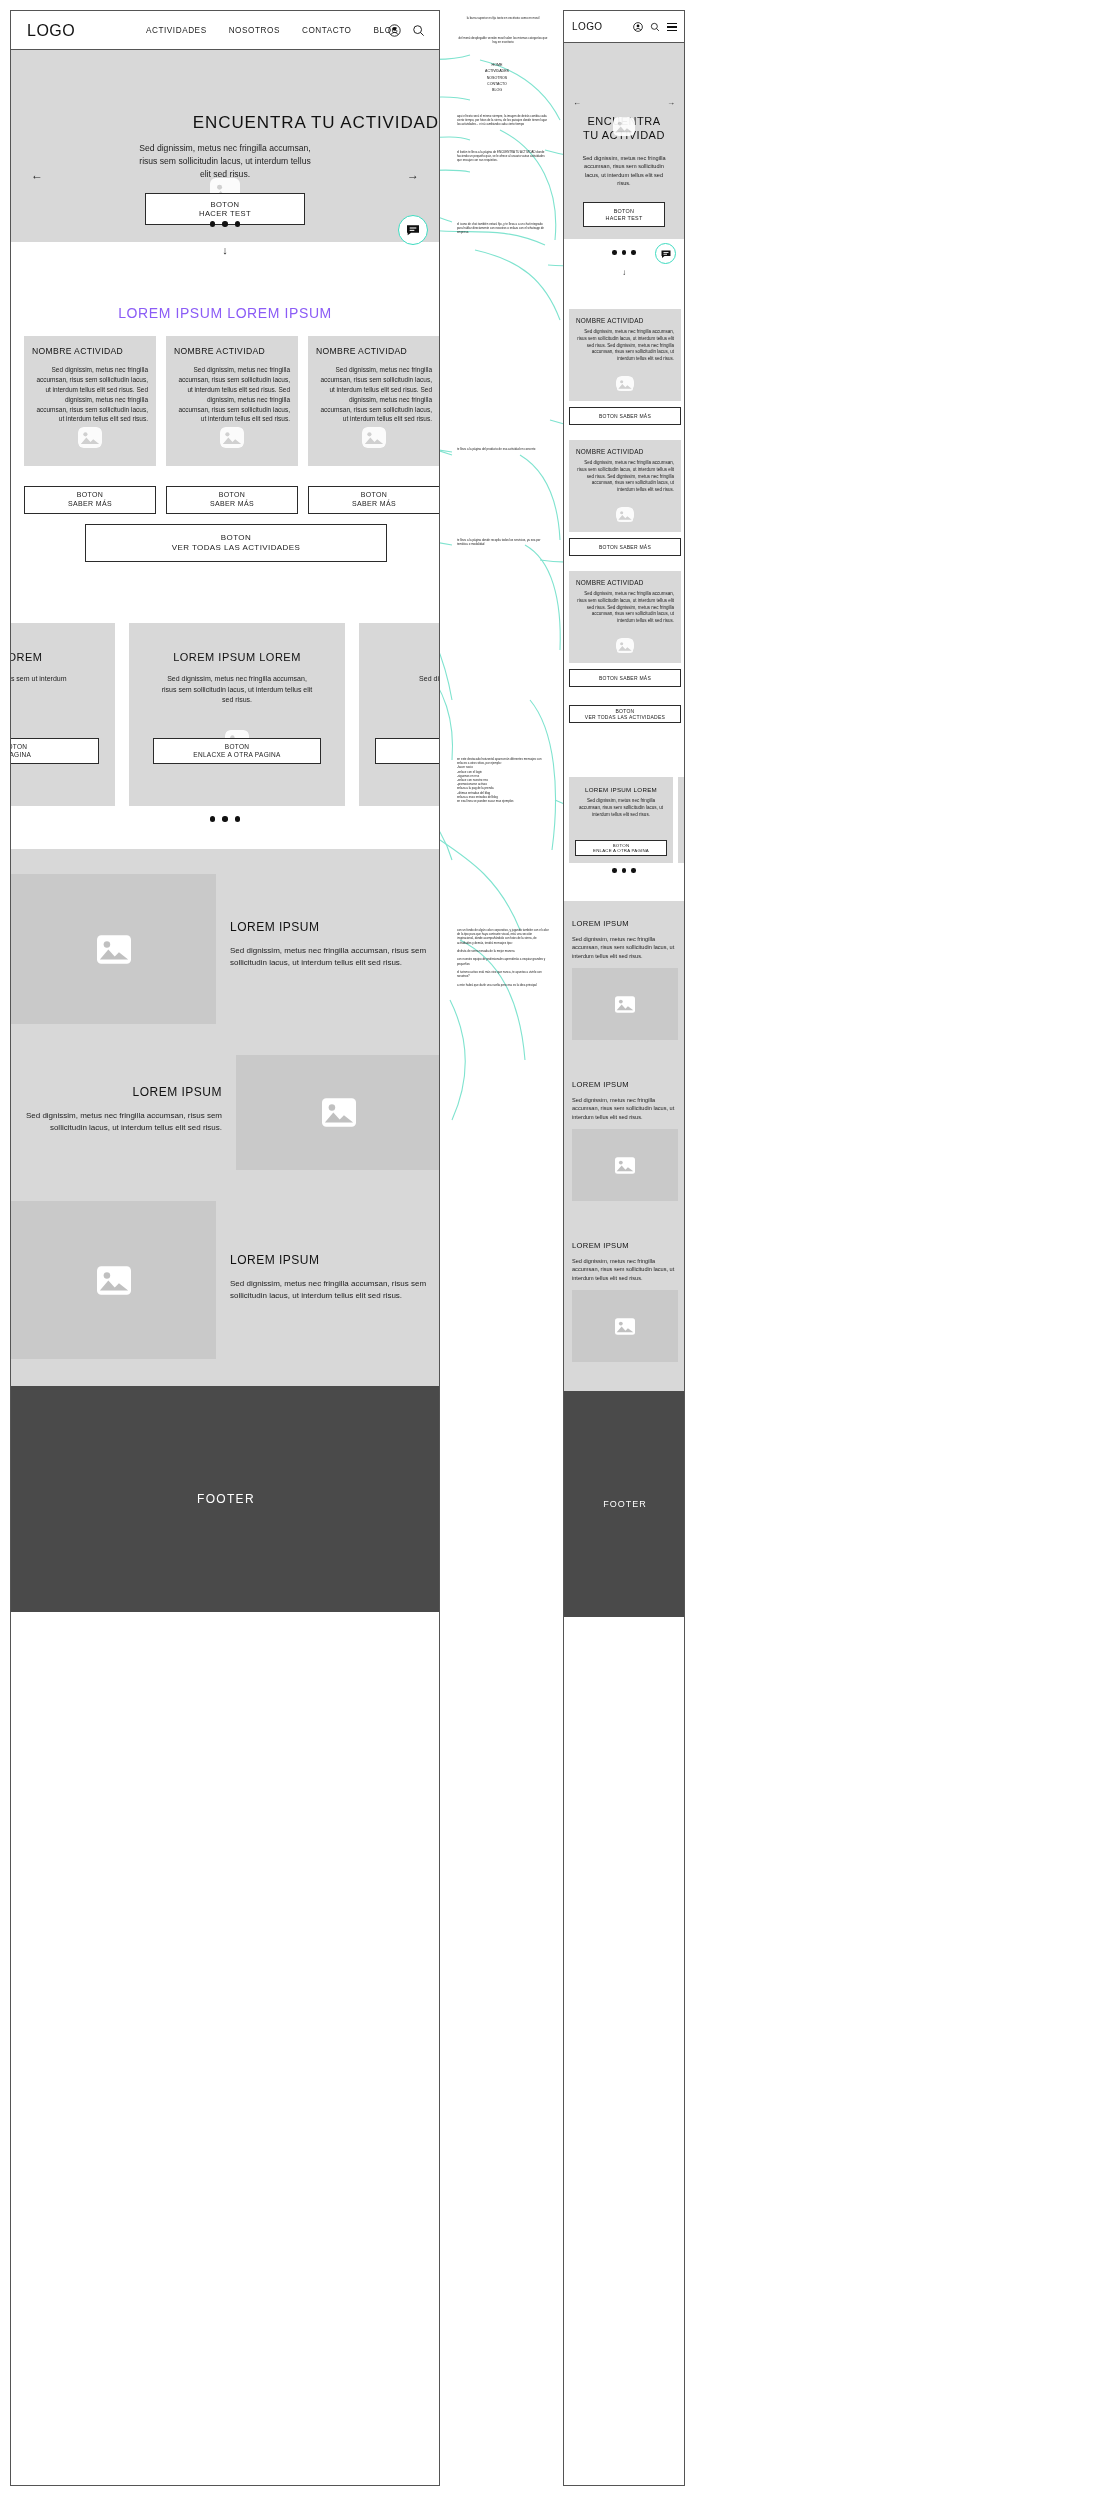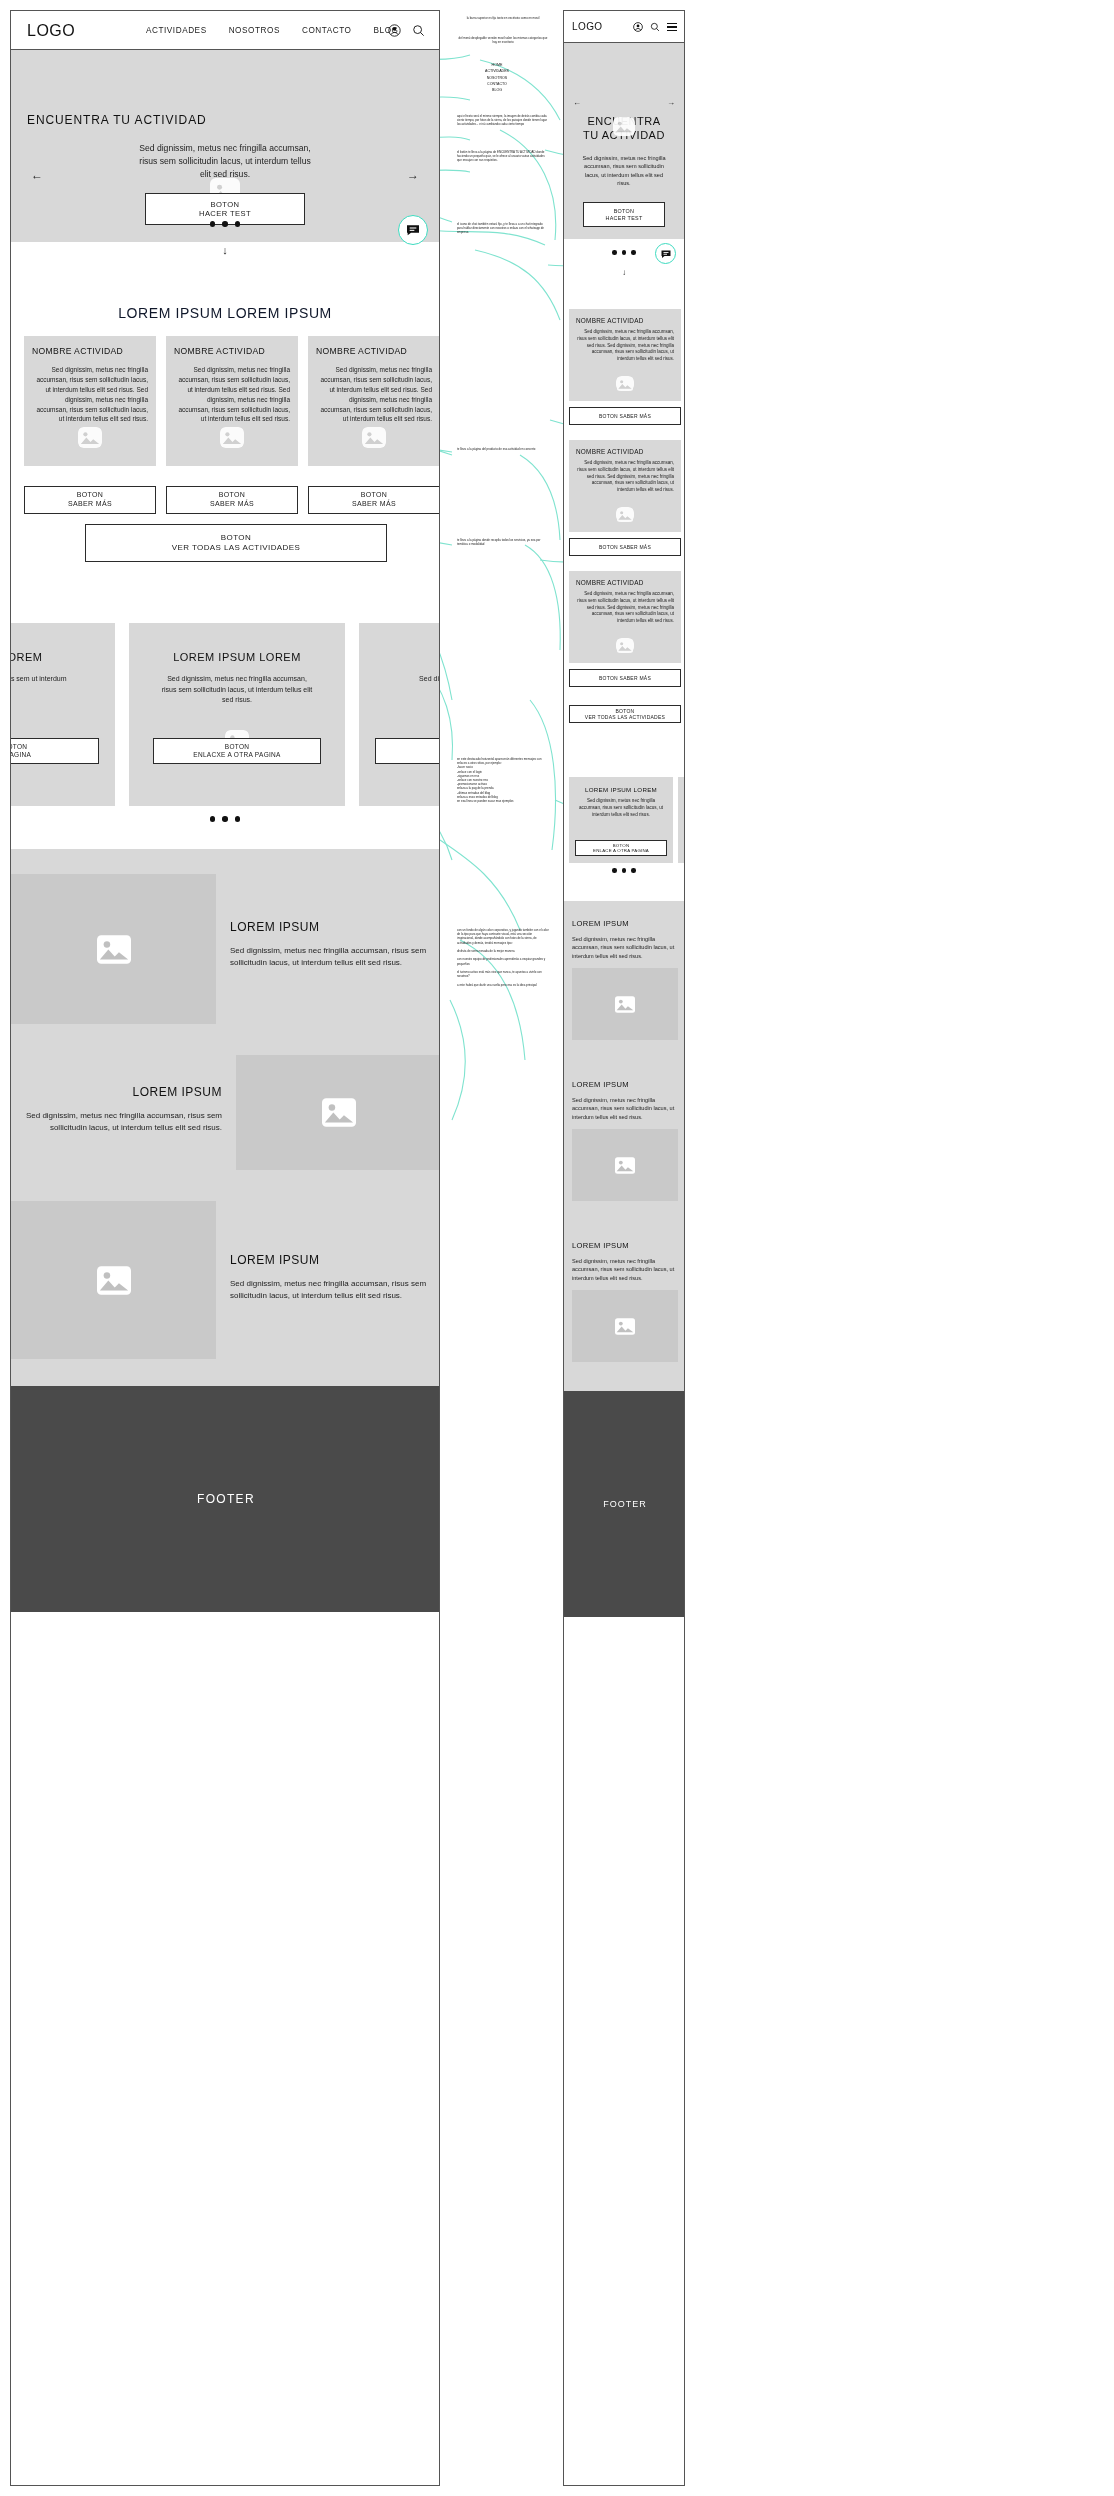--- a/index.html
+++ b/index.html
@@ -32,36 +32,36 @@
   #desktop { position: absolute; left: 10px; top: 10px; width: 430px; height: 2476px;
              border: 1px solid #555; background: #fff; overflow: hidden; }
 
   .dk-header { position: relative; height: 39px; background: #fff; border-bottom: 1px solid #555; }
   .dk-logo { position: absolute; left: 16px; top: 11px; font-size: 16px; letter-spacing: .5px; color: #111; }
   .dk-nav { position: absolute; left: 135px; top: 15px; display: flex; gap: 22px; }
   .dk-nav span { font-size: 8.2px; letter-spacing: .55px; color: #1b1b1b; }
   .dk-icons { position: absolute; right: 14px; top: 13px; display: flex; gap: 11px; align-items: center; }
 
   .dk-hero { position: relative; height: 192px; background: #d8d8d8; }
-  .dk-hero h1 { position: absolute; top: 63px; left: 16px; right: 0; text-align: left;
-                font-size: 12px; font-weight: 400; letter-spacing: .9px; color: #111; }
+  .dk-hero h1 { position: absolute; top: 63px; left: 16px; right: 0; text-align: right;
+                font-size: 17px; font-weight: 400; letter-spacing: .9px; color: #111; }
   .dk-hero p { position: absolute; top: 92px; left: 50%; transform: translateX(-50%); width: 180px;
                text-align: center; font-size: 8.6px; line-height: 1.5; color: #1d1d1d; }
   .dk-hero .arrow-l { position: absolute; left: 20px; top: 118px; font-size: 12px; color: #222; }
   .dk-hero .arrow-r { position: absolute; right: 20px; top: 118px; font-size: 12px; color: #222; }
   .dk-hero .hero-btn { position: absolute; left: 50%; transform: translateX(-50%); top: 143px;
                        width: 160px; height: 32px; font-size: 7.6px; letter-spacing: .4px; }
   .dk-hero .hero-img { position: absolute; left: 50%; transform: translateX(-50%); top: 128px;
                        width: 30px; height: 26px; }
   .dk-dots { position: absolute; top: 210px; left: 0; right: 0; display: flex; justify-content: center; gap: 7px; }
   .dot { width: 5.5px; height: 5.5px; border-radius: 50%; background: #111; }
   .dk-down { position: absolute; top: 233px; left: 0; right: 0; text-align: center; font-size: 11px; color: #222; }
 
   .dk-sec-title { position: absolute; top: 294px; left: 0; right: 0; text-align: center;
-                  font-size: 14px; letter-spacing: .6px; font-weight: 400; color: #0f172a; }
+                  font-size: 14px; letter-spacing: .6px; font-weight: 400; color: #8b5cf6; }
 
   .dk-cards { position: absolute; top: 325px; left: 13px; display: flex; gap: 10px; }
   .dk-card { width: 132px; }
   .dk-card .body { position: relative; height: 130px; background: #d8d8d8; padding: 10px 8px 0; }
   .dk-card .body h3 { font-size: 8.6px; font-weight: 400; letter-spacing: .35px; color: #111; margin-bottom: 9px; }
   .dk-card .body p { font-size: 6.5px; line-height: 1.52; color: #1d1d1d; text-align: right; }
   .dk-card .body .ph { position: absolute; left: 50%; transform: translateX(-50%); bottom: 18px; width: 24px; height: 21px; }
   .dk-card .cbtn { margin-top: 20px; height: 28px; font-size: 7px; letter-spacing: .35px; }
 
   .dk-allbtn { position: absolute; top: 513px; left: 74px; width: 302px; height: 38px;

